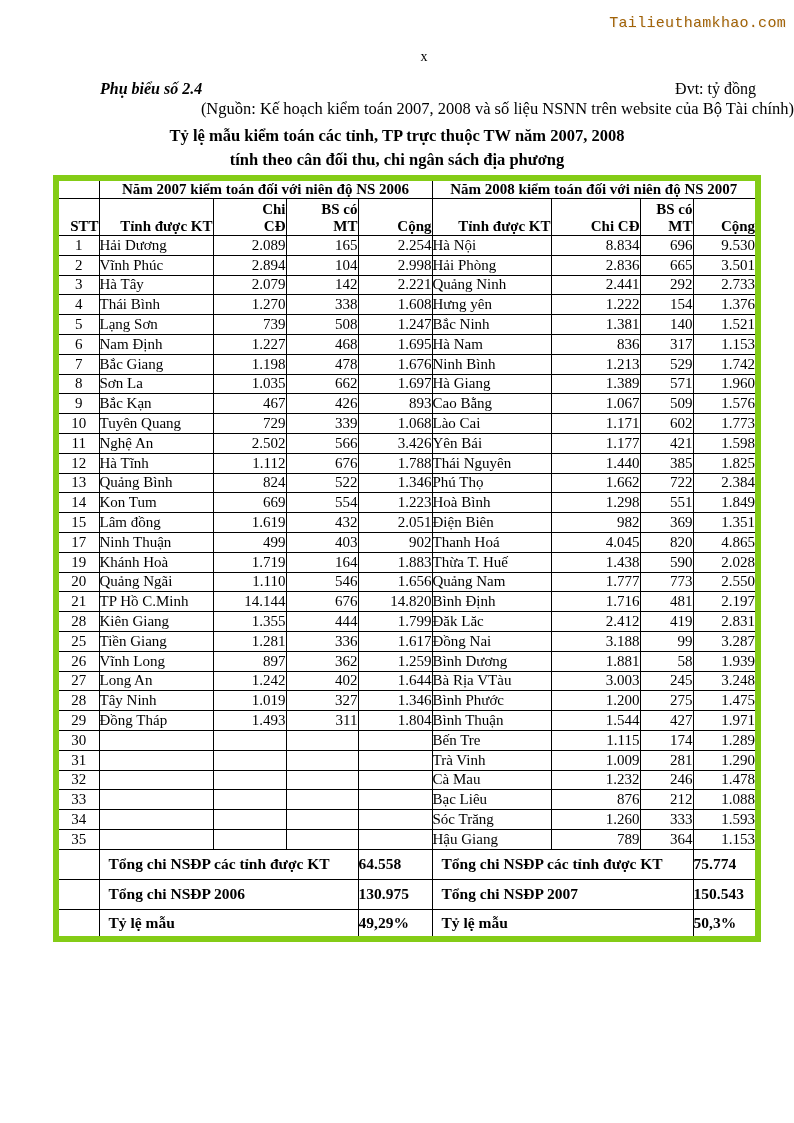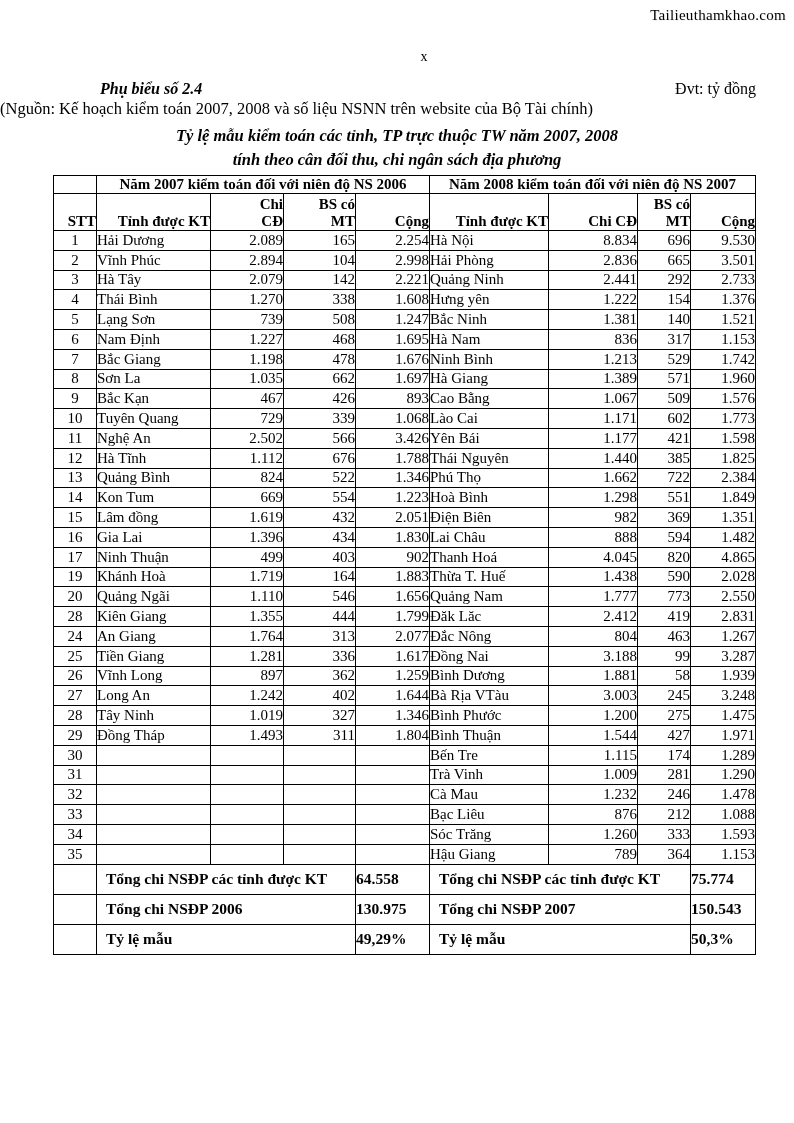--- a/index.html
+++ b/index.html
@@ -5,50 +5,50 @@
   html, body {
     margin: 0; padding: 0;
     width: 794px; height: 1123px;
     background: #ffffff;
     font-family: "Liberation Serif", "DejaVu Serif", serif;
     color: #000;
     position: relative;
     overflow: hidden;
   }
   .watermark {
-    position: absolute; top: 7px; right: 8px;
-    font-family: Liberation Serif, serif;
-    font-size: 15px; color: #000000;
+    position: absolute; top: 15px; right: 8px;
+    font-family: Liberation Mono, monospace;
+    font-size: 15px; color: #a16207;
     text-shadow: 1px 1px 0 #f2f2f2;
     letter-spacing: 0.3px;
   }
   .page-marker {
     margin-top: 49px;
     text-align: center;
     font-size: 14px;
     position: relative; left: 27px;
   }
   .meta-row {
     display: flex; justify-content: space-between;
     margin: 15px 38px 0 100px;
     font-size: 16px;
   }
   .appendix-label { font-weight: bold; font-style: italic; }
   .unit-label { font-weight: normal; }
-  .source-line { text-align: left; font-size: 16.5px; margin-top: 1px; }
-  .title-line { text-align: center; font-weight: bold; font-size: 16.5px; font-style: italic; }
+  .source-line { text-align: right; font-size: 16.5px; margin-top: 1px; }
+  .title-line { text-align: center; font-weight: bold; font-size: 16.5px; }
   .title-1 { margin-top: 7px; }
   .title-2 { margin-top: 4px; }
 
   table.main {
     margin: 5px 0 0 53px;
     border-collapse: collapse;
     table-layout: fixed;
     width: 702px;
-    border: 1px solid #84cc16;
+    border: 6px solid #84cc16;
   }
   table.main th, table.main td {
     border: 1px solid #000;
     padding: 0;
     font-size: 15px;
     overflow: hidden;
     box-sizing: border-box;
   }
   .group-th { height: 18px; font-weight: bold; text-align: center; white-space: nowrap; }
   .corner { height: 18px; }
@@ -288,31 +288,20 @@
     <td class="name">Lâm đồng</td>
     <td class="num">1.619</td>
     <td class="num">432</td>
     <td class="num">2.051</td>
     <td class="name">Điện Biên</td>
     <td class="num">982</td>
     <td class="num">369</td>
     <td class="num">1.351</td>
   </tr>
 
-  <tr class="data">
-    <td class="stt">16</td>
-    <td class="name">Gia Lai</td>
-    <td class="num">1.396</td>
-    <td class="num">434</td>
-    <td class="num">1.830</td>
-    <td class="name">Lai Châu</td>
-    <td class="num">888</td>
-    <td class="num">594</td>
-    <td class="num">1.482</td>
-  </tr>
 
   <tr class="data">
     <td class="stt">17</td>
     <td class="name">Ninh Thuận</td>
     <td class="num">499</td>
     <td class="num">403</td>
     <td class="num">902</td>
     <td class="name">Thanh Hoá</td>
     <td class="num">4.045</td>
     <td class="num">820</td>
@@ -337,45 +326,45 @@
     <td class="name">Quảng Ngãi</td>
     <td class="num">1.110</td>
     <td class="num">546</td>
     <td class="num">1.656</td>
     <td class="name">Quảng Nam</td>
     <td class="num">1.777</td>
     <td class="num">773</td>
     <td class="num">2.550</td>
   </tr>
 
+  <tr class="data">
+    <td class="stt">21</td>
+    <td class="name">TP Hồ C.Minh</td>
+    <td class="num">14.144</td>
+    <td class="num">676</td>
+    <td class="num">14.820</td>
+    <td class="name">Bình Định</td>
+    <td class="num">1.716</td>
+    <td class="num">481</td>
+    <td class="num">2.197</td>
+  </tr>
 
 
   <tr class="data">
     <td class="stt">28</td>
     <td class="name">Kiên Giang</td>
     <td class="num">1.355</td>
     <td class="num">444</td>
     <td class="num">1.799</td>
     <td class="name">Đăk Lăc</td>
     <td class="num">2.412</td>
     <td class="num">419</td>
     <td class="num">2.831</td>
   </tr>
 
-  <tr class="data">
-    <td class="stt">24</td>
-    <td class="name">An Giang</td>
-    <td class="num">1.764</td>
-    <td class="num">313</td>
-    <td class="num">2.077</td>
-    <td class="name">Đắc Nông</td>
-    <td class="num">804</td>
-    <td class="num">463</td>
-    <td class="num">1.267</td>
-  </tr>
 
   <tr class="data">
     <td class="stt">25</td>
     <td class="name">Tiền Giang</td>
     <td class="num">1.281</td>
     <td class="num">336</td>
     <td class="num">1.617</td>
     <td class="name">Đồng Nai</td>
     <td class="num">3.188</td>
     <td class="num">99</td>

